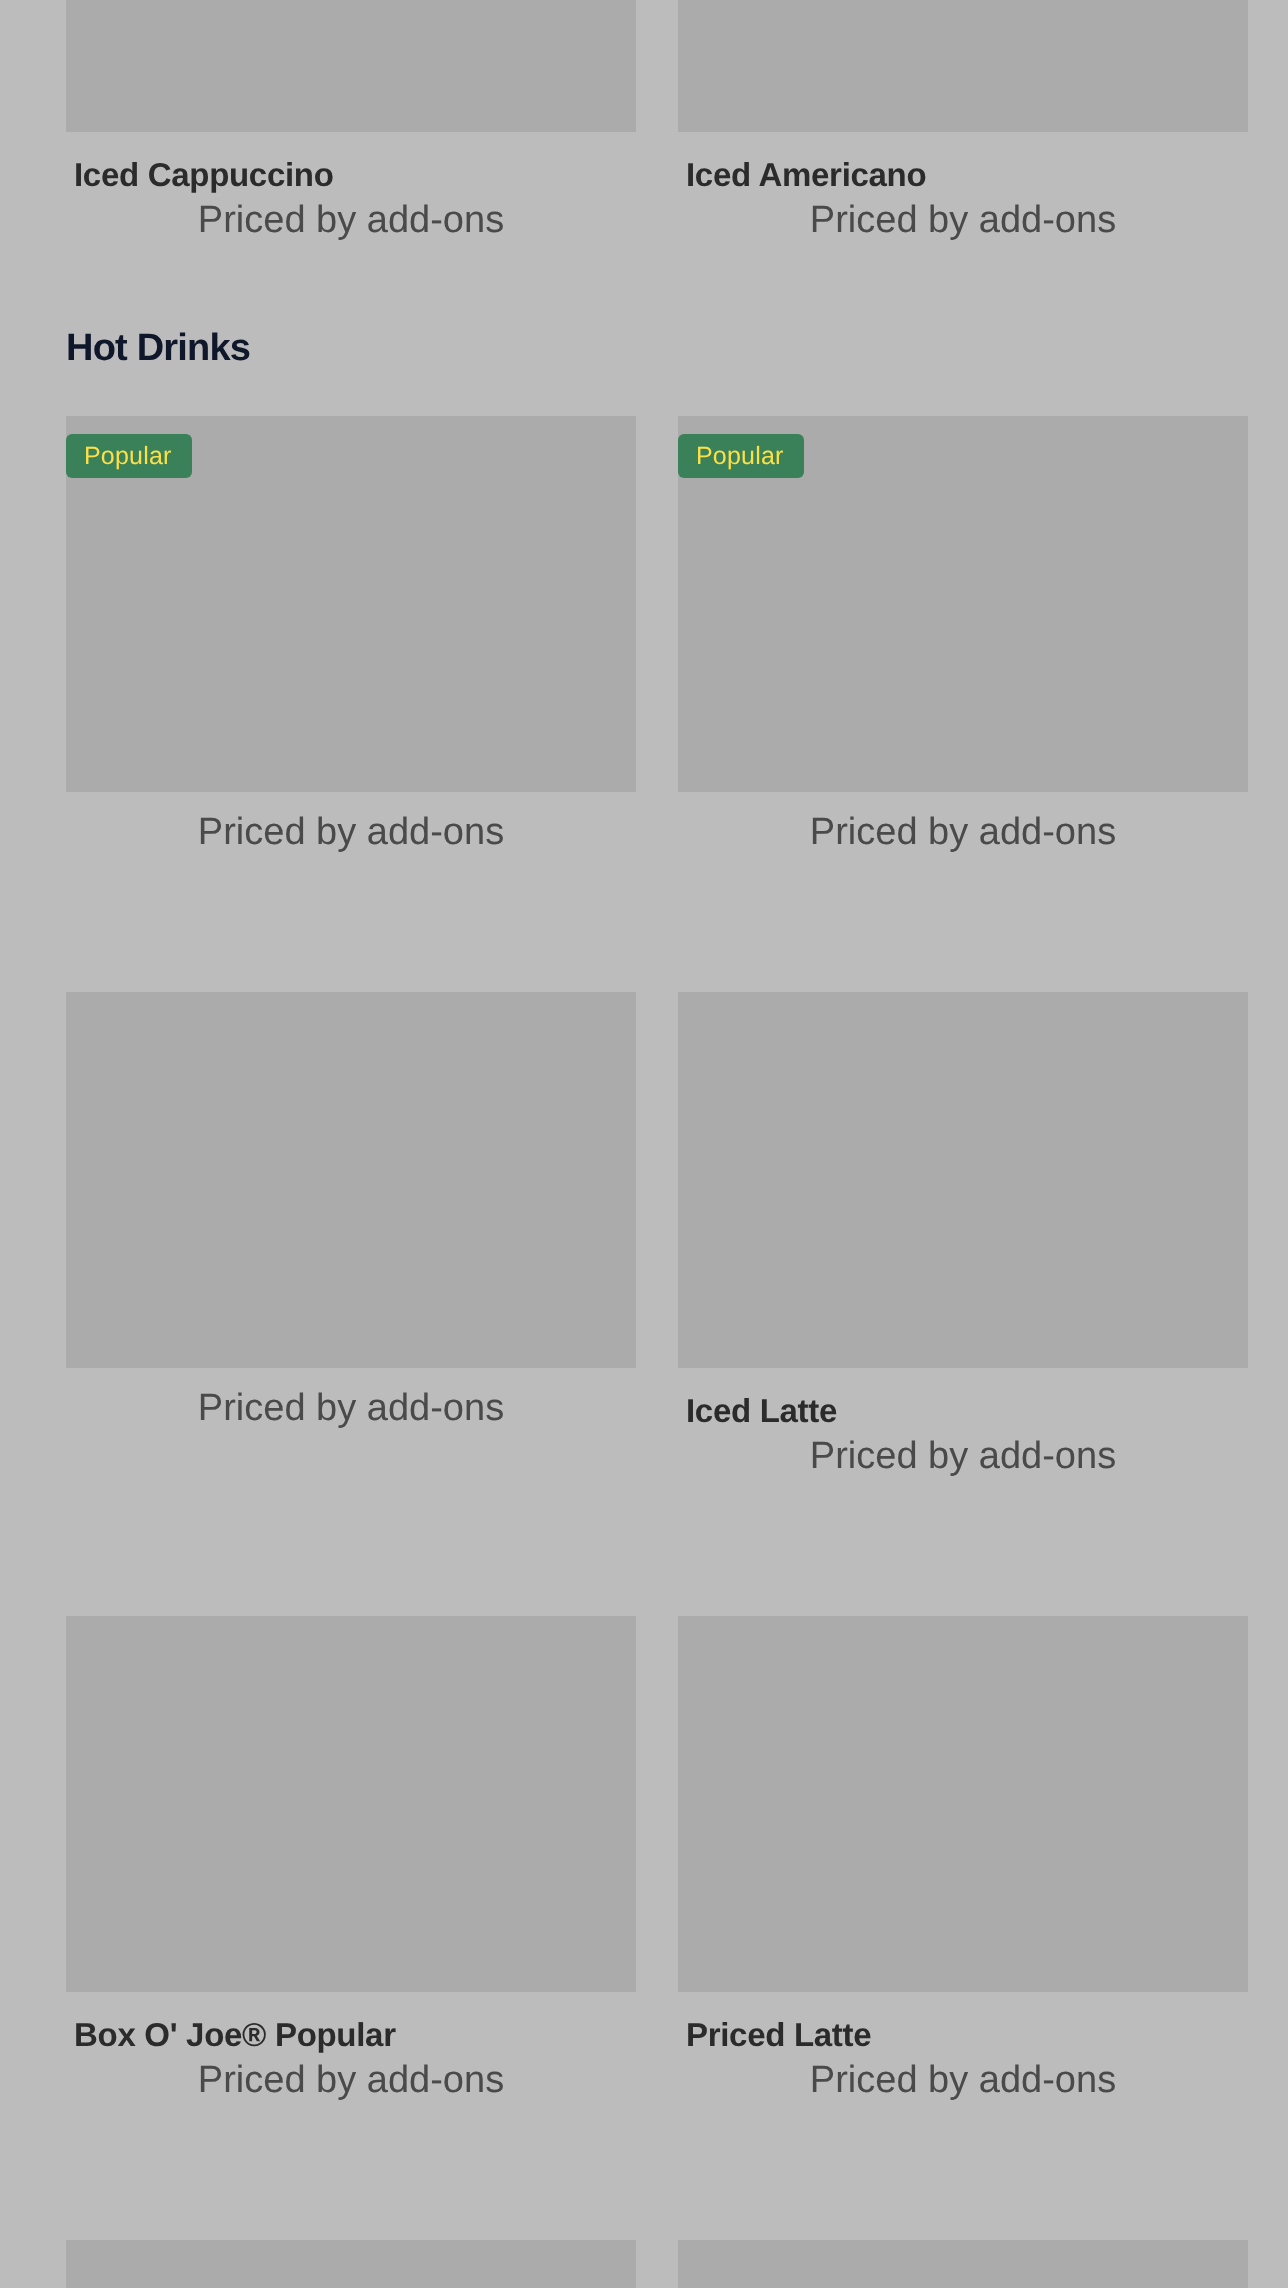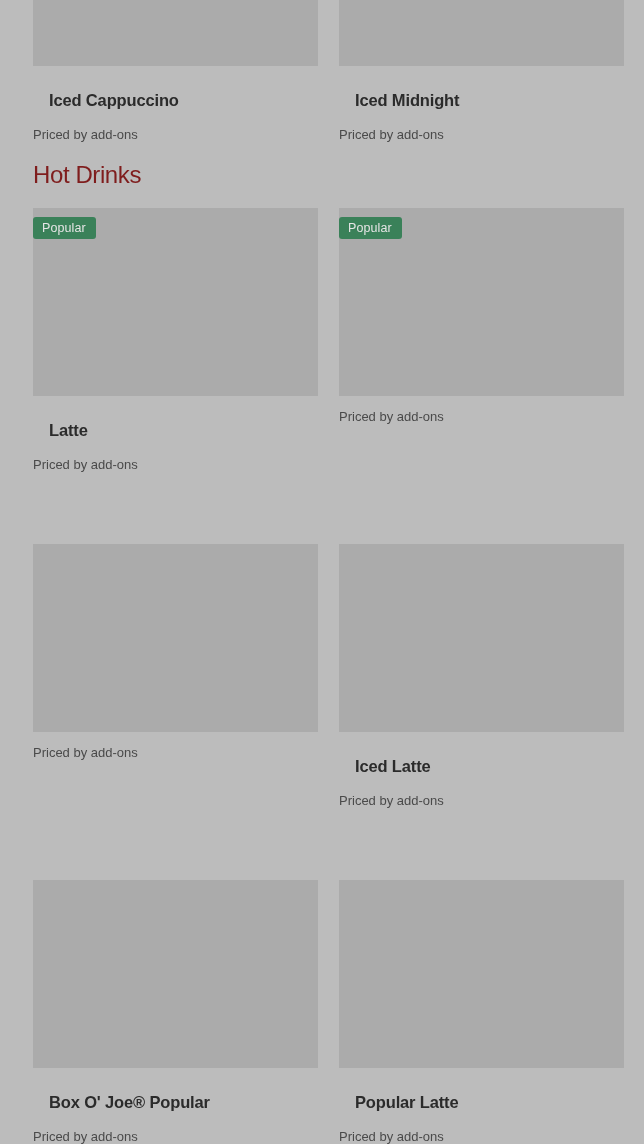--- a/index.html
+++ b/index.html
@@ -71,58 +71,59 @@
 
   
   .badge {
     position: absolute;
     top: 9px;
     left: 0;
     height: 22px;
     line-height: 22px;
     padding: 0 10px 0 9px;
     background: #3a8159;
-    color: #e5e5e5;
+    color: #fde047;
     font-size: 12.5px;
     font-weight: 400;
     letter-spacing: 0.1px;
     border-radius: 3px;
     white-space: nowrap;
   }
 
   
   .card-body {
     padding-top: 8px;
   }
   .card-title {
     font-size: 16.5px;
     font-weight: 700;
     color: #2b2b2b;
     letter-spacing: -0.15px;
     line-height: 20px;
-    margin: 16px;
+    margin: 4px;
     white-space: nowrap;
   }
   .card-sub {
-    font-size: 13px;
+    font-size: 19px;
     font-weight: 400;
     color: #4a4a4a;
     line-height: 18px;
     margin: 4px 0 0 0;
     white-space: nowrap;
+    text-align: center;
   }
 
   
   .section-heading {
     position: absolute;
     left: 33px;
     top: 161px;
-    font-size: 24px;
-    font-weight: 400;
-    color: #7f1d1d;
+    font-size: 19px;
+    font-weight: 700;
+    color: #0f172a;
     letter-spacing: -0.4px;
     line-height: 28px;
     margin: 0;
   }
 </style>
 </head>
 <body>
 
 <div id="page">
 
@@ -136,38 +137,37 @@
         <p class="card-title">Iced Cappuccino</p>
         <p class="card-sub">Priced by add-ons</p>
       </div>
     </div>
 
     <div class="card">
       <div class="card-media">
         <div class="media-fill"></div>
       </div>
       <div class="card-body">
-        <p class="card-title">Iced Midnight</p>
+        <p class="card-title">Iced Americano</p>
         <p class="card-sub">Priced by add-ons</p>
       </div>
     </div>
 
   </div>
 
   <h2 class="section-heading">Hot Drinks</h2>
 
   <div class="menu-grid grid-hot">
 
     <div class="card">
       <div class="card-media">
         <div class="media-fill"></div>
         <span class="badge">Popular</span>
       </div>
       <div class="card-body">
-        <p class="card-title">Latte</p>
         <p class="card-sub">Priced by add-ons</p>
       </div>
     </div>
 
     <div class="card">
       <div class="card-media">
         <div class="media-fill"></div>
         <span class="badge">Popular</span>
       </div>
       <div class="card-body">
@@ -202,21 +202,21 @@
         <p class="card-title">Box O' Joe® Popular</p>
         <p class="card-sub">Priced by add-ons</p>
       </div>
     </div>
 
     <div class="card">
       <div class="card-media">
         <div class="media-fill"></div>
       </div>
       <div class="card-body">
-        <p class="card-title">Popular Latte</p>
+        <p class="card-title">Priced Latte</p>
         <p class="card-sub">Priced by add-ons</p>
       </div>
     </div>
 
     <div class="card">
       <div class="card-media tall">
         <div class="media-fill"></div>
       </div>
 
     </div>

